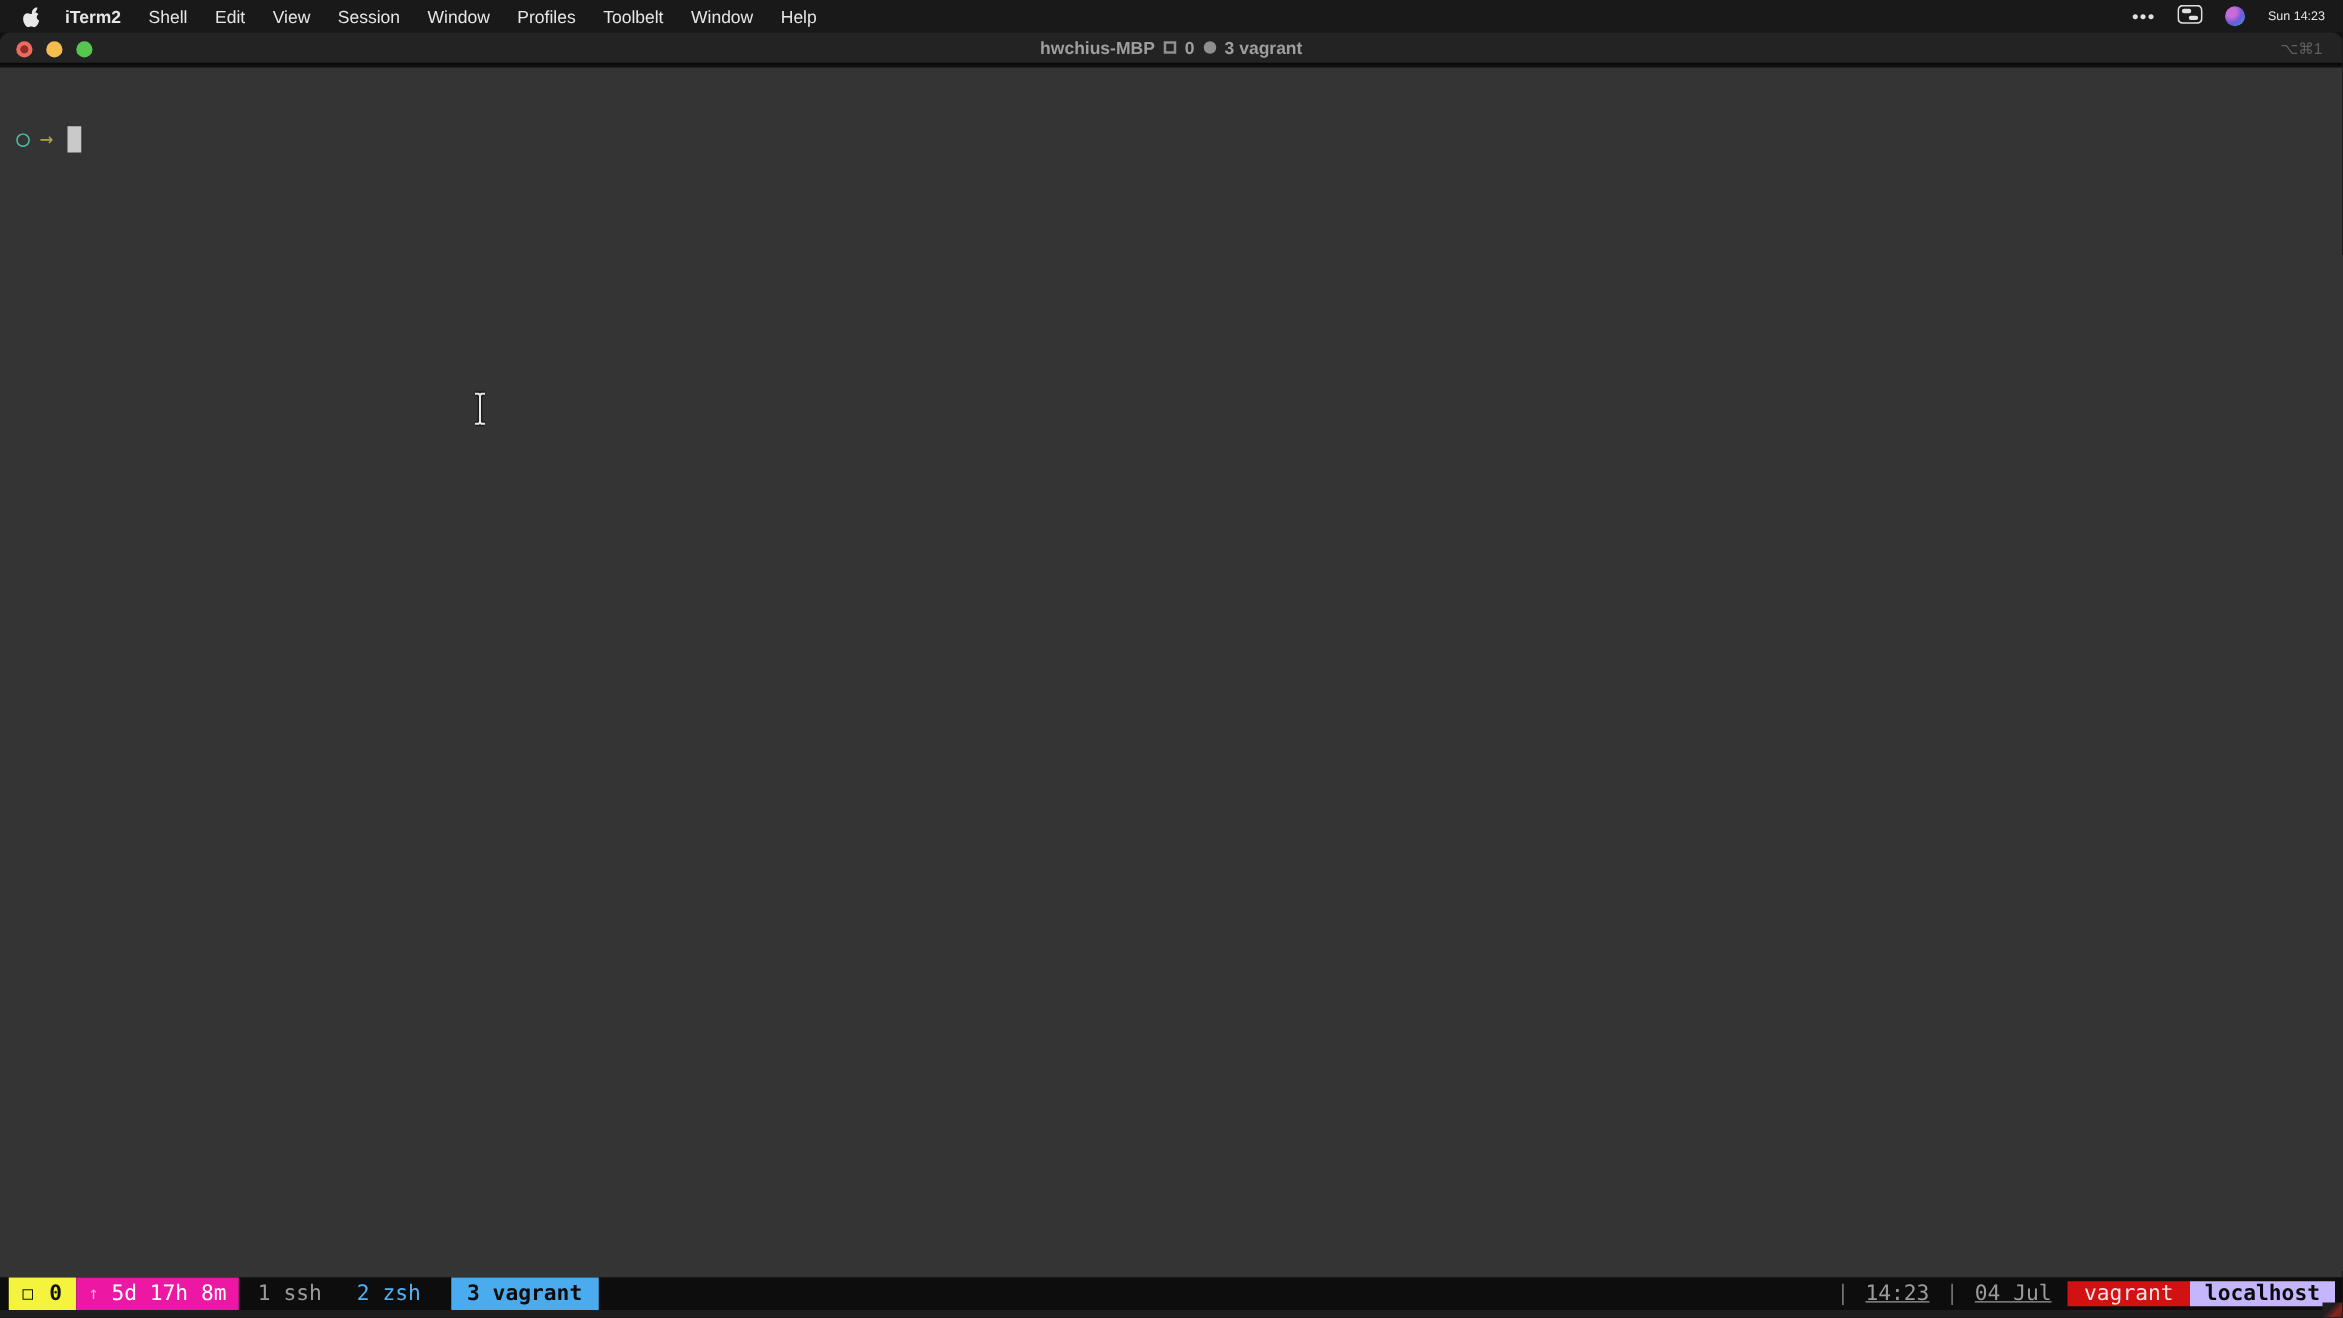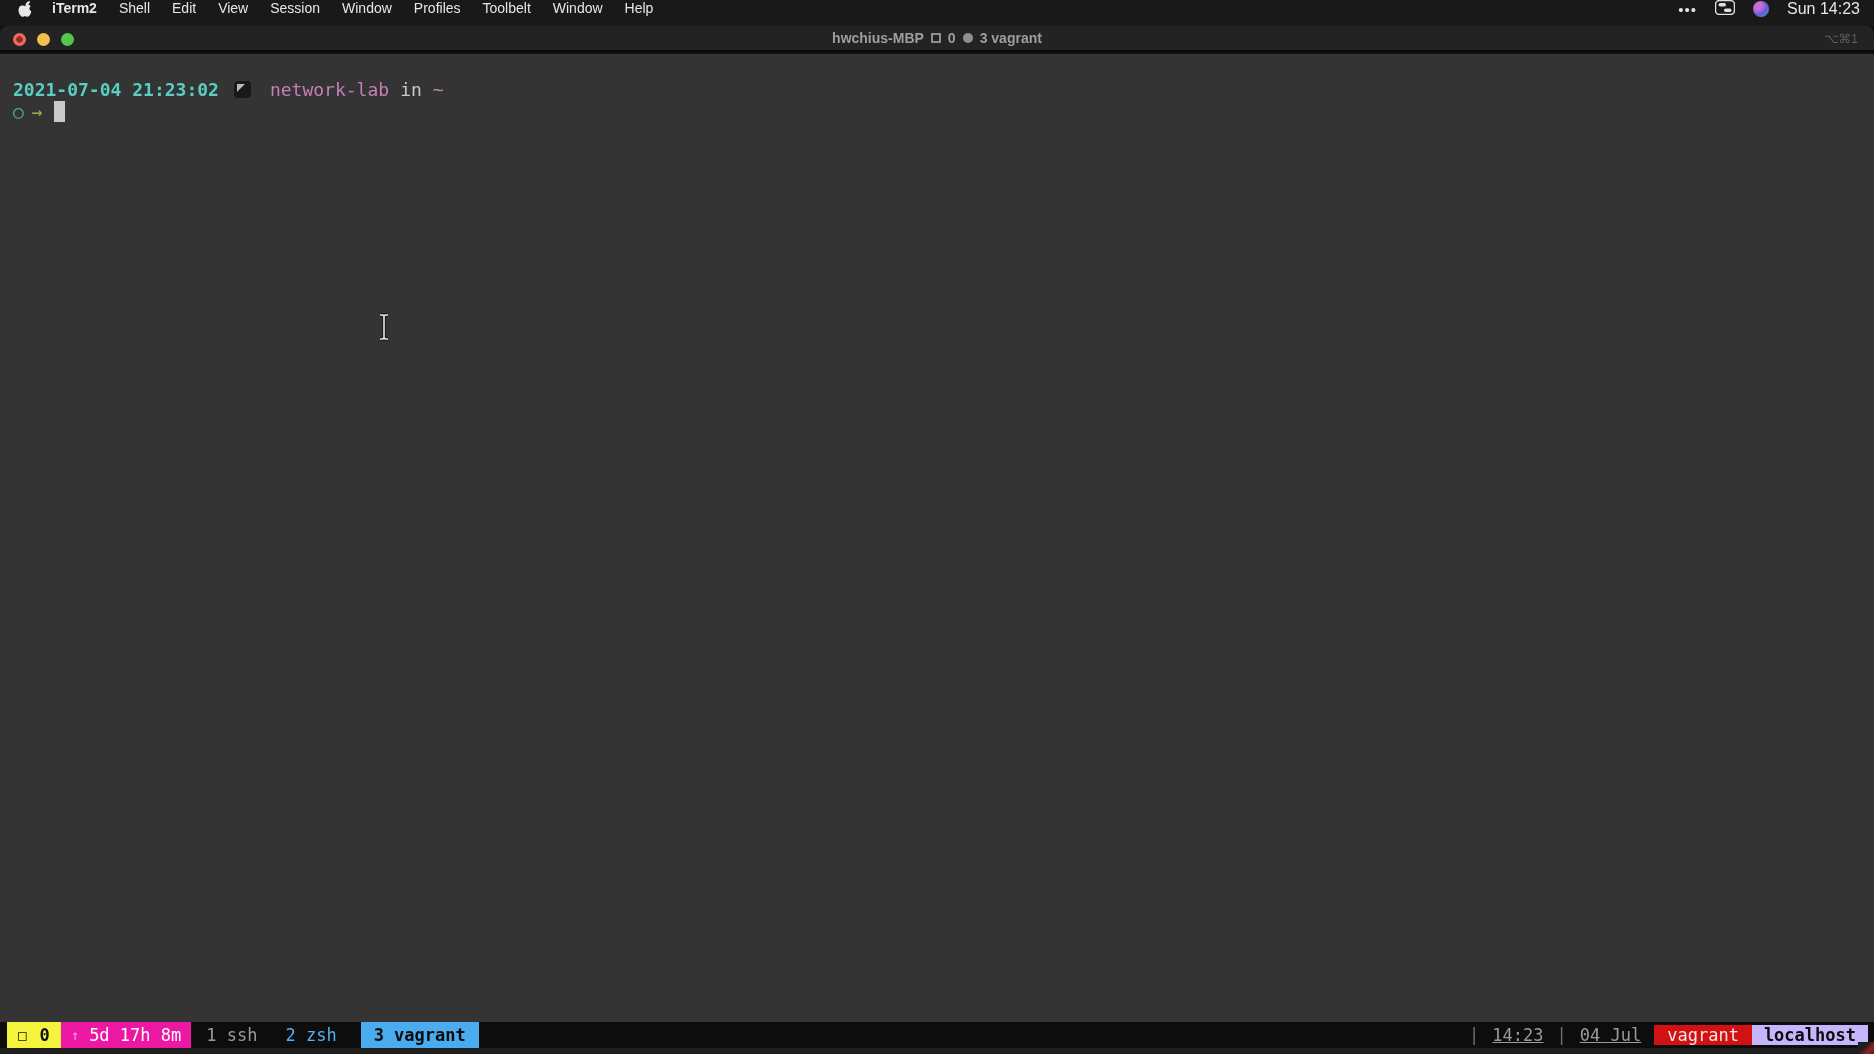--- a/index.html
+++ b/index.html
@@ -2,35 +2,35 @@
 <html><head>
 <meta charset="utf-8">
 <style>
   * { margin:0; padding:0; box-sizing:border-box; }
   html,body { width:1874px; height:1054px; background:#101010; overflow:hidden; }
   #screen { position:relative; width:1874px; height:1054px; font-family:"Liberation Sans", sans-serif; }
 
   
   #menubar {
     position:absolute; top:0; left:0; width:100%; height:26px;
-    background:#191919; display:flex; align-items:flex-start;
+    background:#191919; display:flex; align-items:center;
     color:#e6e6e6; font-size:14px;
   }
   #menubar .apple { margin-left:18px; display:flex; align-items:center; }
   #menubar .mitem { padding:0 11px; }
   #menubar .mitem.app { font-weight:bold; margin-left:8px; }
   #menubar .spacer { flex:1; }
   #menubar .right { display:flex; align-items:center; gap:18px; margin-right:14px; }
   .more-dots { color:#e0e0e0; font-size:15px; letter-spacing:1px; }
   .cc-icon { display:inline-block; }
   .siri-icon {
     width:16px; height:16px; border-radius:50%;
     background:radial-gradient(circle at 32% 30%, #c96bd8 0 25%, #6a5bd8 55%, #2aa7e0 100%);
   }
-  .menubar-clock { font-size:16px; color:#e6e6e6; }
+  .menubar-clock { font-size:10px; color:#e6e6e6; }
 
   
   #titlebar {
     position:absolute; top:26px; left:0; width:100%; height:26px;
     background:#232323; border-bottom:2px solid #0a0a0a;
     border-top-left-radius:8px; border-top-right-radius:8px;
   }
   .corner-sliver {
     position:absolute; top:26px; width:9px; height:9px; background:#372f5a; z-index:-1;
   }
@@ -166,27 +166,20 @@
       <span>hwchius-MBP</span>
       <span class="title-square"></span>
       <span>0</span>
       <span class="title-dot"></span>
       <span>3 vagrant</span>
     </div>
     <span class="shortcut-hint">⌥⌘1</span>
   </div>
 
   <div id="terminal">
-    <div class="tline line1">
-      <span class="ts">2021-07-04 21:23:02</span>
-      <span class="clock-emoji"></span>
-      <span class="proj">network-lab</span>
-      <span class="inword">in</span>
-      <span class="tilde">~</span>
-    </div>
     <div class="tline line2">
       <span class="pcircle">○</span>
       <span class="parrow">→</span>
       <span class="cursor-block"></span>
     </div>
 
     <svg class="ibeam" width="14" height="30" viewBox="0 0 14 30">
       <g stroke="#1c1c1c" stroke-width="4" fill="none">
         <path d="M3 3 h3 q1 1 1 2 v20 q0 1 -1 2 h-3 M11 3 h-3 q-1 1 -1 2 v20 q0 1 1 2 h3"></path>
       </g>

